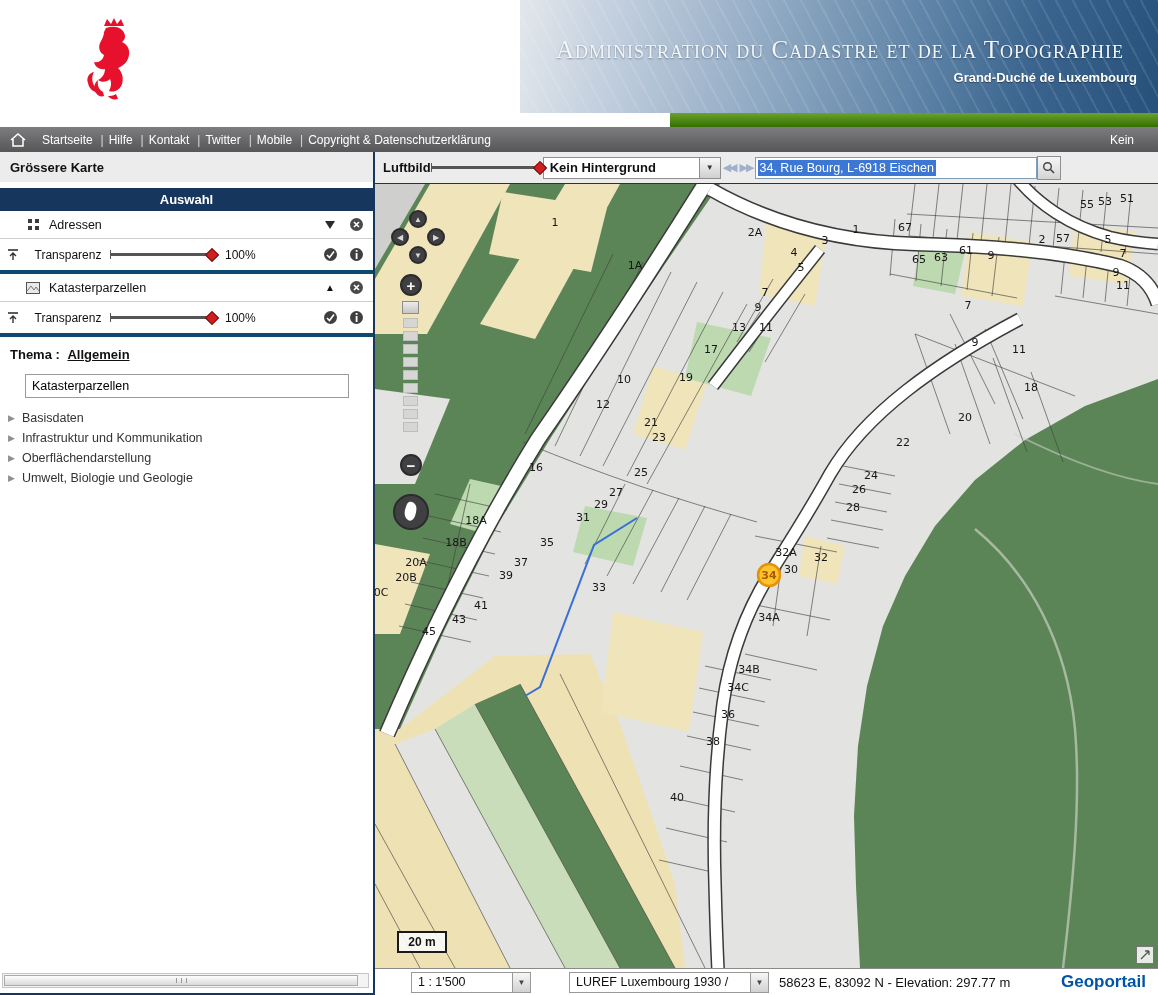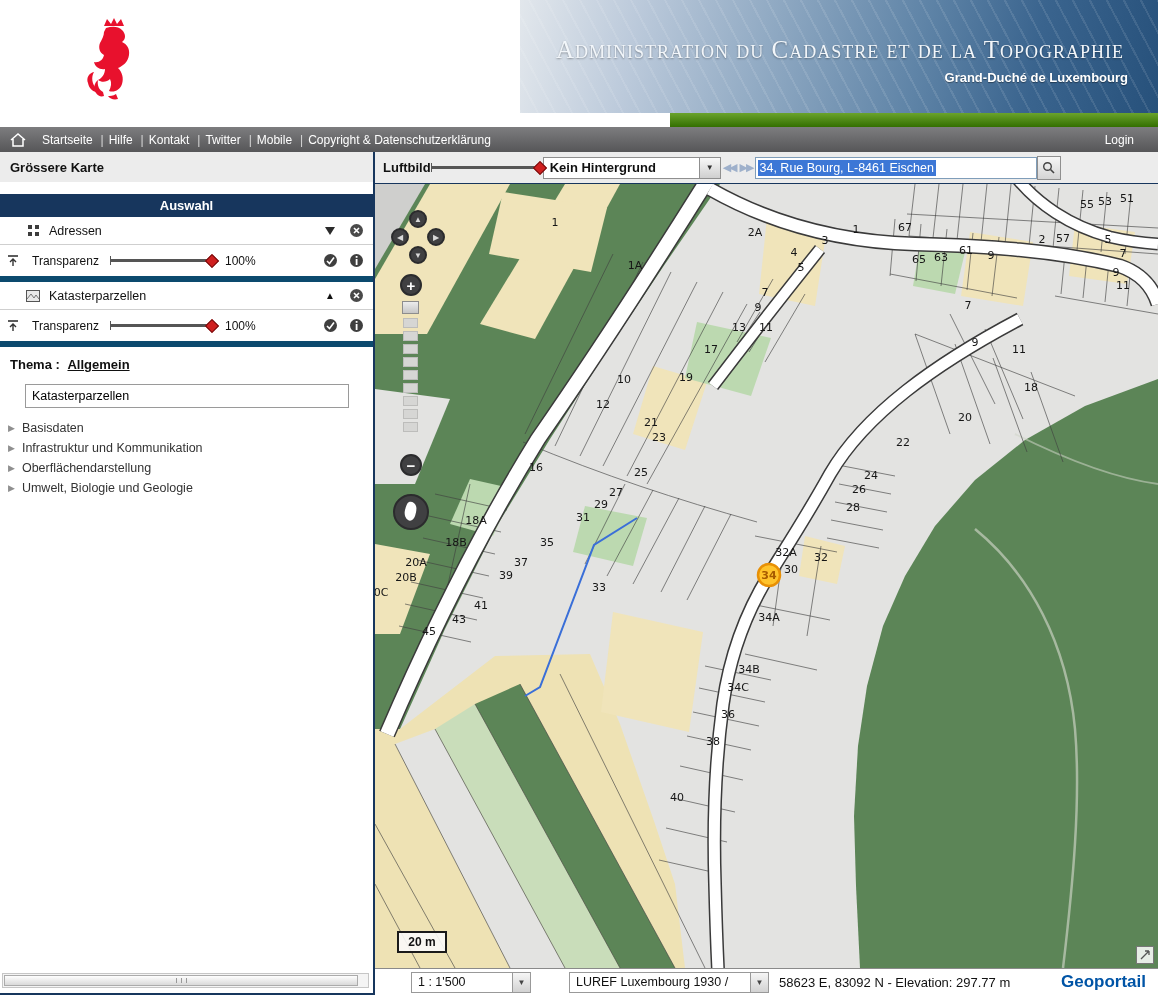--- a/index.html
+++ b/index.html
@@ -11,42 +11,42 @@
   .header-left{width:520px;background:#fff;position:relative;}
   .lion{position:absolute;left:86px;top:16px;}
   .header-right{flex:1;display:flex;flex-direction:column;}
   .banner{height:113px;position:relative;overflow:hidden;
     background:linear-gradient(100deg,#e2e7ec 0%,#bccadb 18%,#92abc4 38%,#5f84a7 62%,#3a648e 80%,#27517b 100%);}
   .banner::before{content:"";position:absolute;inset:0;
     background:repeating-linear-gradient(62deg,rgba(255,255,255,.10) 0 2px,transparent 2px 15px);}
   .banner-title{position:absolute;left:10px;right:8px;top:36px;text-align:center;color:#f2f6fa;
     font-family:"Liberation Serif",serif;font-variant:small-caps;font-size:25px;letter-spacing:1px;white-space:nowrap;
     text-shadow:0 1px 2px rgba(0,0,0,.35);}
-  .banner-sub{position:absolute;right:30px;top:70px;color:#fff;font-weight:bold;font-size:13px;text-shadow:0 1px 1px rgba(0,0,0,.4);}
+  .banner-sub{position:absolute;right:21px;top:70px;color:#fff;font-weight:bold;font-size:13px;text-shadow:0 1px 1px rgba(0,0,0,.4);}
   .strip-row{height:14px;background:#fff;display:flex;justify-content:flex-end;}
   .green-strip{width:488px;height:14px;background:linear-gradient(#6aa32c,#336f00);}
 
   
   .navbar{height:25px;flex:none;background:linear-gradient(#7d7d7f,#565658);color:#fff;display:flex;align-items:center;padding:0 10px;font-size:12px;}
   .home-ic{margin-right:8px;display:flex;align-items:center;}
   .nav-items{display:flex;align-items:center;}
   .nav-item{padding:0 8px;position:relative;cursor:pointer;}
   .nav-item:not(:last-child)::after{content:"|";position:absolute;right:-3px;top:0;color:#d8d8d8;}
   .nav-login{margin-left:auto;padding-right:14px;cursor:pointer;}
 
   
   .content{flex:1;display:flex;min-height:0;}
 
   
   .sidebar{width:373px;flex:none;background:#fff;position:relative;}
   .sidebar::after{content:"";position:absolute;left:0;right:0;bottom:0;height:2px;background:#17365d;}
   .sidebar-top{height:30px;background:#ececec;display:flex;align-items:center;padding-left:10px;font-weight:bold;font-size:13px;}
-  .auswahl{height:23px;margin-top:12px;background:#17365d;color:#fff;font-weight:bold;font-size:13px;display:flex;align-items:center;justify-content:center;}
+  .auswahl{height:23px;margin-top:6px;background:#17365d;color:#fff;font-weight:bold;font-size:13px;display:flex;align-items:center;justify-content:center;}
   .layer-row{display:flex;align-items:center;height:27px;padding:0 8px 0 24px;border-bottom:1px solid #cfcfcf;font-size:12.5px;gap:7px;}
-  .trans-row{display:flex;align-items:center;height:31px;padding:0 8px 0 4px;border-bottom:6px solid #0c4a6e;font-size:12px;}
+  .trans-row{display:flex;align-items:center;height:31px;padding:0 8px 0 4px;border-bottom:4px solid #0c4a6e;font-size:12px;text-align:center;}
   .t-label{margin-left:10px;width:72px;}
   .hslider{width:105px;height:3px;background:#555;position:relative;margin:0 2px 0 6px;}
   .hslider::before{content:"";position:absolute;left:0;top:-3px;width:1px;height:9px;background:#555;}
   .diamond{position:absolute;right:-2px;top:-3px;width:8px;height:8px;background:#cf1f1f;border:1px solid #6d0d0d;transform:rotate(45deg);}
   .pct{margin-left:8px;}
   .icon-btn{display:flex;align-items:center;justify-content:center;width:18px;height:18px;cursor:pointer;}
   .right-icons{margin-left:auto;display:flex;gap:8px;align-items:center;}
   .tri-up{font-size:10px;color:#111;}
 
   .tabbar{display:flex;background:#17365d;margin-top:40px;height:27px;}
@@ -145,21 +145,21 @@
         </svg>
     </span>
     <span class="nav-items">
       <span class="nav-item">Startseite</span>
       <span class="nav-item">Hilfe</span>
       <span class="nav-item">Kontakt</span>
       <span class="nav-item">Twitter</span>
       <span class="nav-item">Mobile</span>
       <span class="nav-item">Copyright &amp; Datenschutzerklärung</span>
     </span>
-    <span class="nav-login">Login</span>
+    <span class="nav-login">Kein</span>
   </div>
 
   <div class="content">
 
     <div class="sidebar">
       <div class="sidebar-top">
         <span>Grössere Karte</span>
       </div>
       <div class="auswahl">Auswahl</div>
 
@@ -302,21 +302,21 @@
         <span class="tool-slider">
             <span class="diamond"></span>
           </span>
         <span class="bg-select">
           <span class="txt">Kein Hintergrund</span>
           <span class="sel-btn">▼</span>
         </span>
         <span class="hist-btn">◀◀</span>
         <span class="hist-btn">▶▶</span>
         <span class="map-search">
-          <span class="sel">34, Rue Bourg, L-8461 Eischen</span>
+          <span class="sel">34, Rue Bourg, L-6918 Eischen</span>
         </span>
         <span class="search-btn">
           <svg width="13" height="13" viewBox="0 0 13 13">
               <circle cx="5.5" cy="5.5" r="3.8" stroke="#444" stroke-width="1.4" fill="none"></circle>
               <path d="M8.5 8.5 L12 12" stroke="#444" stroke-width="1.6"></path>
             </svg>
         </span>
       </div>
 
       <div class="map-canvas">

